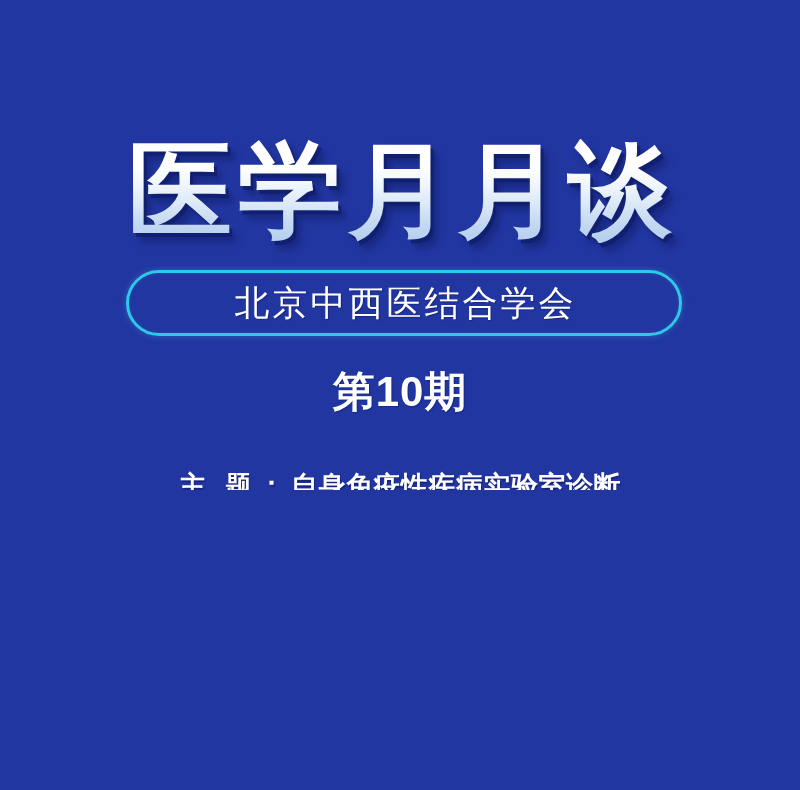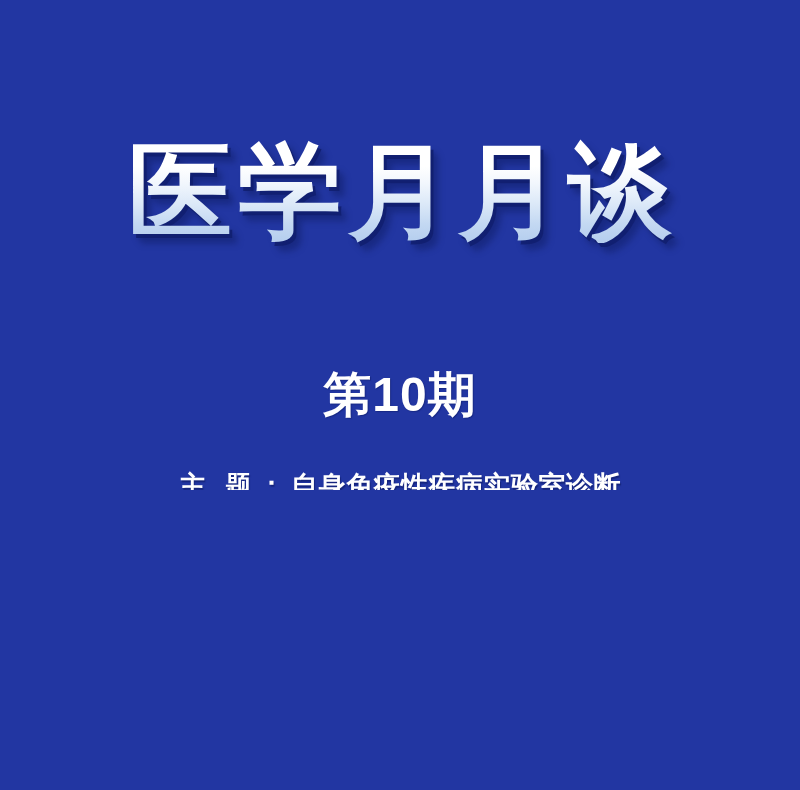--- a/index.html
+++ b/index.html
@@ -31,21 +31,21 @@
     left: 0;
     right: 0;
     top: 133px;
     height: 115px;
     display: flex;
     align-items: center;
     justify-content: center;
   }
 
   .masthead-title {
-    font-family: Liberation Sans, sans-serif;
+    font-family: Liberation Serif, serif;
     font-weight: 700;
     font-size: 104px;
     line-height: 1;
     letter-spacing: 6px;
     padding-left: 6px;
     white-space: nowrap;
 
     
     background: linear-gradient(180deg,
                 #ffffff 0%,
@@ -95,21 +95,21 @@
 
   
   .issue-number {
     position: absolute;
     left: 0;
     right: 0;
     top: 371px;
     text-align: center;
     font-family: "Liberation Sans", "DejaVu Sans", sans-serif;
     font-weight: 700;
-    font-size: 48px;
+    font-size: 42px;
     line-height: 1;
     letter-spacing: 1px;
     color: #ffffff;
     white-space: nowrap;
     text-shadow: 1px 1px 1px rgba(14, 28, 104, 0.5);
   }
 
   
   .topic-line {
     position: absolute;
@@ -148,20 +148,23 @@
 </style>
 </head>
 <body>
 
 <div class="poster">
 
   <div class="masthead">
     <h1 class="masthead-title">医学月月谈</h1>
   </div>
 
+  <div class="org-pill">
+    <span class="org-pill-label">北京中西医结合学会</span>
+  </div>
 
   <div class="issue-number">第10期</div>
 
   <div class="topic-line">
     <span class="topic-label">主 题：</span><span class="topic-value">自身免疫性疾病实验室诊断</span>
   </div>
 
   <div class="lower-field"></div>
 
 </div>

